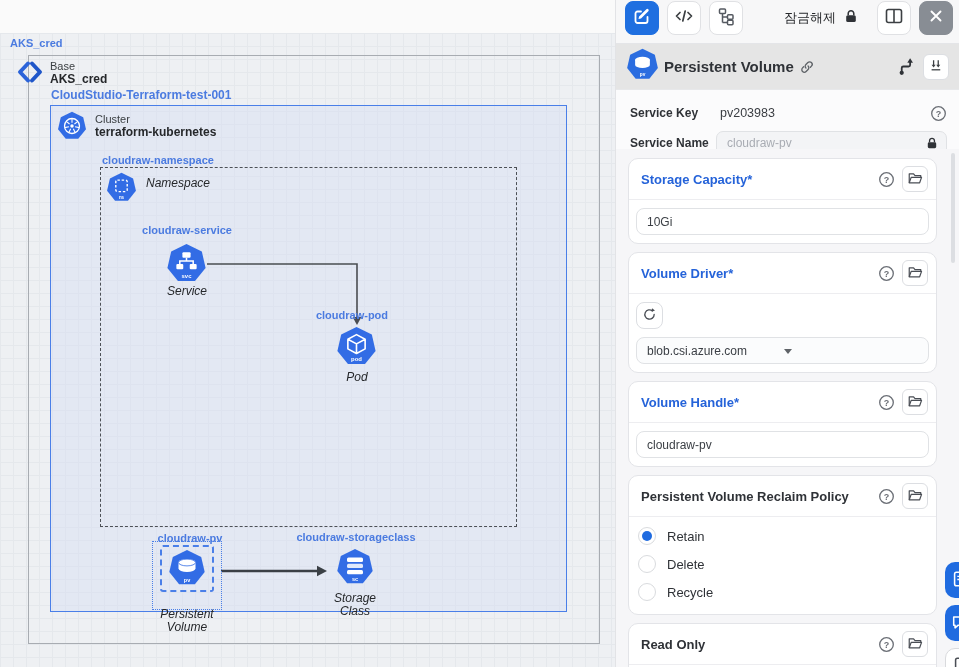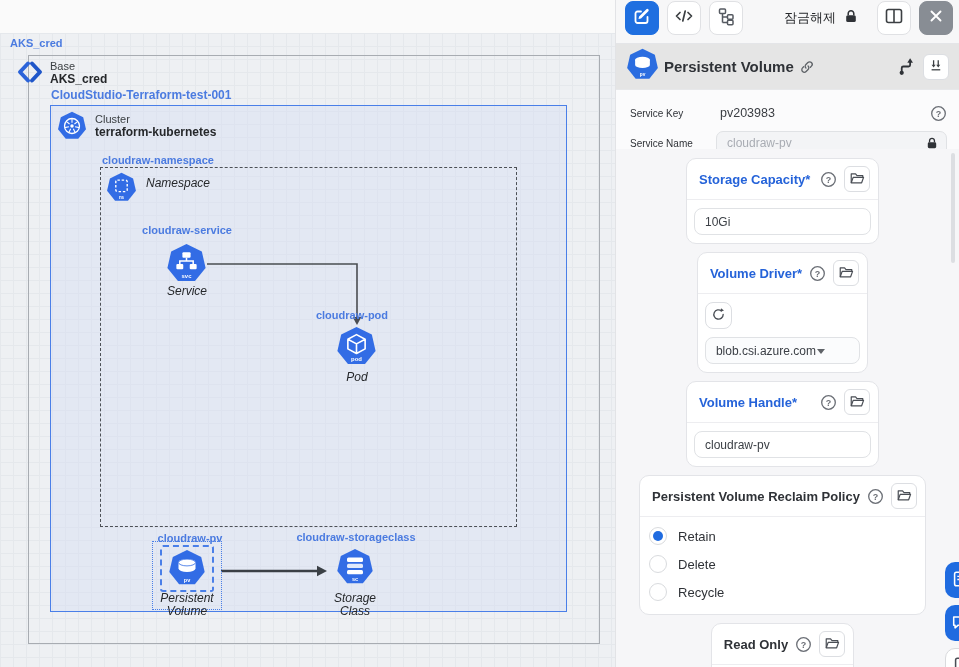--- a/index.html
+++ b/index.html
@@ -48,31 +48,31 @@
   .p-header{height:46px;display:flex;align-items:center;padding:0 10px;
     border-bottom:1px solid #e7e8ea;background:#e5e5e5;gap:5px;text-align:center;}
   .p-title{font-size:15px;font-weight:600;color:#2f3237;}
   .ph-spacer{flex:1;}
   .iconbtn{width:26px;height:26px;border-radius:6px;border:1px solid #dcdee2;background:#fff;
     display:flex;align-items:center;justify-content:center;padding:0;cursor:pointer;}
   .bare-icon{display:flex;align-items:center;justify-content:center;cursor:pointer;}
 
   .p-meta{padding:6px 12px 10px 14px;border-bottom:1px solid #dcdee1;background:#fbfbfc;}
   .meta-row{display:flex;align-items:center;height:26px;margin-top:4px;}
-  .meta-lbl{width:86px;font-size:10px;font-weight:400;color:#2f3237;flex-shrink:0;}
+  .meta-lbl{width:86px;font-size:12px;font-weight:700;color:#2f3237;flex-shrink:0;}
   .meta-val{font-size:12.5px;color:#3a3d42;flex:1;padding-left:4px;}
   .name-wrap{flex:1;position:relative;}
   .name-wrap input{width:100%;height:25px;border:1px solid #e0e2e5;border-radius:7px;
     background:#f3f4f6;font-size:12px;color:#3c4046;padding:0 28px 0 10px;outline:none;
     font-family:"Liberation Sans",sans-serif;}
   .name-wrap input::placeholder{color:#a8acb3;}
   .name-lock{position:absolute;right:8px;top:5px;}
 
   .p-scroll{position:absolute;left:0;top:149px;right:0;bottom:0;background:#f6f6f8;
-    overflow:hidden;padding:9px 22px 0 12px;display:flex;flex-direction:column;gap:8px;align-items:center;}
+    overflow:hidden;padding:9px 22px 0 12px;display:flex;flex-direction:column;gap:8px;}
   .card{background:#fff;border:1px solid #e3e4e8;border-radius:10px;flex-shrink:0;}
   .card-head{display:flex;align-items:center;padding:7px 8px 7px 12px;gap:7px;
     border-bottom:1px solid #ededf0;}
   .card-title{flex:1;font-size:13px;font-weight:600;color:#2f3237;}
   .card-title.req{color:#2563d9;}
   .card-body{padding:8px 7px;}
   .tinput{width:100%;height:27px;border:1px solid #e0e2e5;border-radius:8px;background:#fff;
     font-size:12px;color:#3c4046;padding:0 10px;outline:none;font-family:"Liberation Sans",sans-serif;}
   .tinput::placeholder{color:#aeb2b8;}
   .drv-search-row{display:flex;gap:6px;padding:8px 7px 4px 7px;align-items:center;}
@@ -180,21 +180,21 @@
   <div id="pv-sel-inner"></div>
   <div class="node" style="left:168px;top:549px;">
     <svg width="38" height="38" viewBox="0 0 38 38">
       <polygon points="19,1 33.2,7.9 36.7,23.1 26.9,35.3 11.1,35.3 1.3,23.1 4.8,7.9" fill="#326ce5"></polygon>
       <ellipse cx="19" cy="13.5" rx="8.5" ry="3.4" fill="#fff"></ellipse>
       <path d="M10.5,13.5 V19.5 a8.5,3.4 0 0 0 17,0 V13.5" fill="#fff"></path>
       <ellipse cx="19" cy="13.5" rx="8.5" ry="3.4" fill="#fff" stroke="#326ce5" stroke-width="0.8"></ellipse>
       <text x="19" y="32.8" text-anchor="middle" font-size="5.5" font-weight="bold" fill="#fff">pv</text>
     </svg>
   </div>
-  <div class="node-lbl" style="left:187px;top:592px;">
+  <div class="node-lbl" style="left:187px;top:608px;">
     <div>Persistent</div>
     <div>Volume</div>
   </div>
 
   <div class="cv-tag ctr" style="left:356px;top:531px;">cloudraw-storageclass</div>
   <div class="node" style="left:336px;top:548px;">
     <svg width="38" height="38" viewBox="0 0 38 38">
       <polygon points="19,1 33.2,7.9 36.7,23.1 26.9,35.3 11.1,35.3 1.3,23.1 4.8,7.9" fill="#326ce5"></polygon>
       <rect x="11" y="9.5" width="16" height="4.4" rx="1.5" fill="#fff"></rect>
       <rect x="11" y="15.7" width="16" height="4.4" rx="1.5" fill="#fff" opacity="0.85"></rect>

